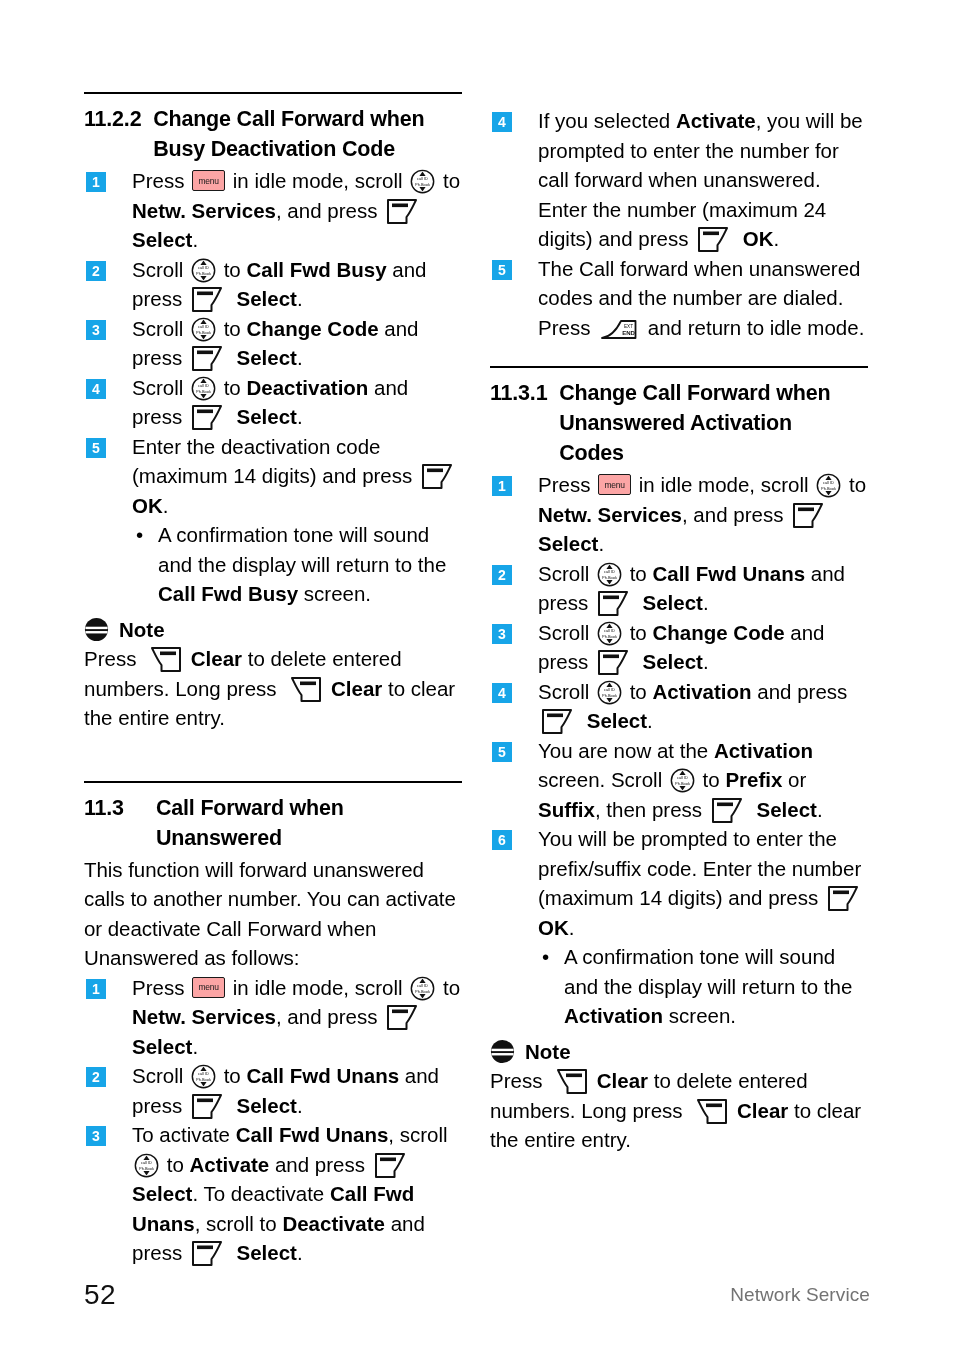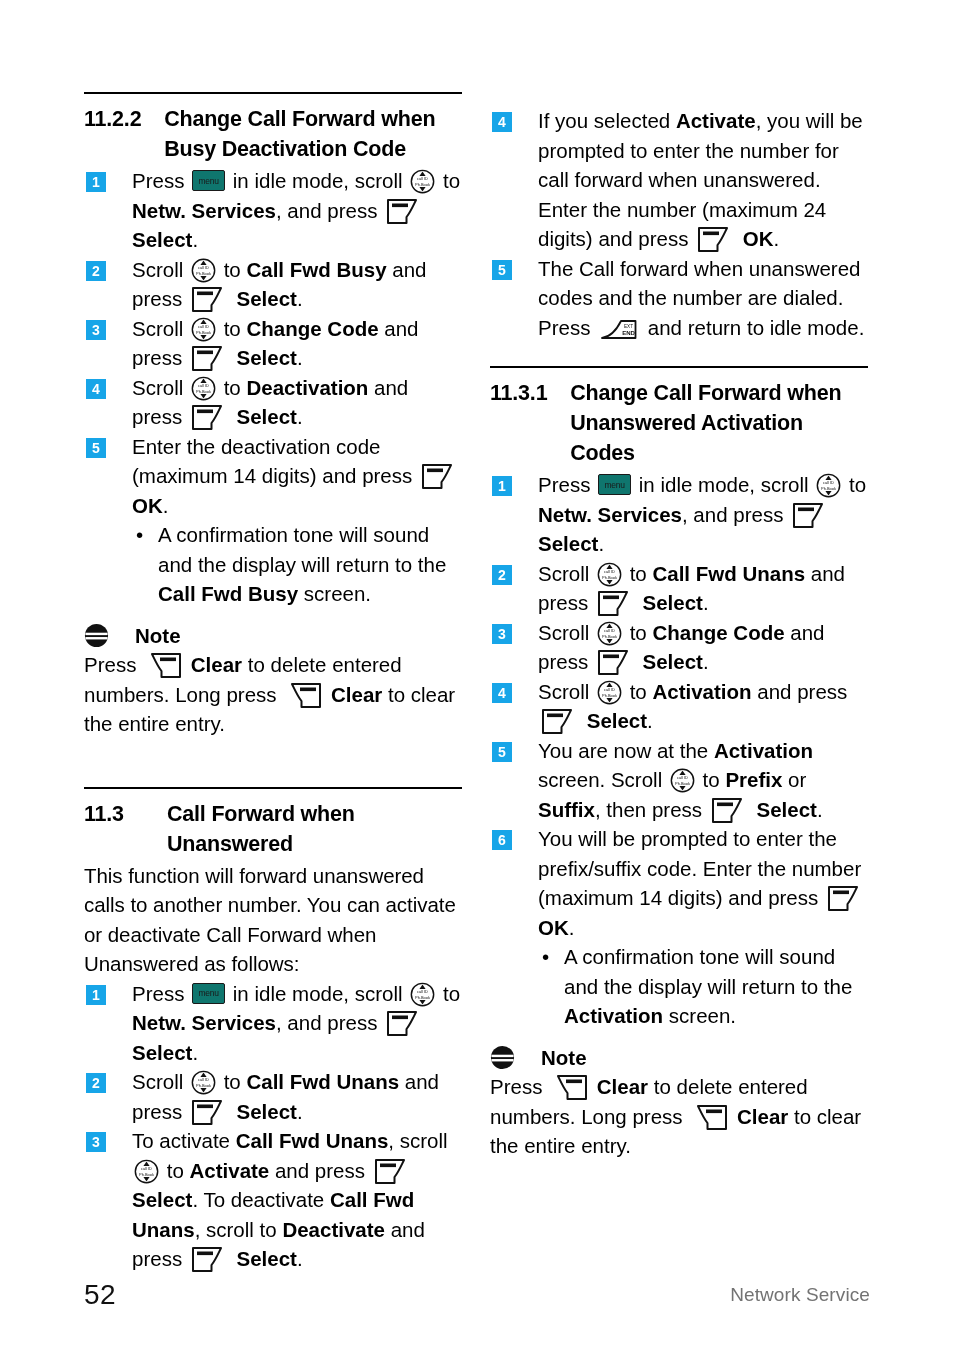--- a/index.html
+++ b/index.html
@@ -17,21 +17,20 @@
   .col-left{left:84px;}
   .col-right{left:490px;}
 
   .rule{height:2px;background:#000;width:378px;margin:0 0 10px 0;}
 
   
   h2.sec{
     font-size:21.5px;line-height:30px;font-weight:bold;
     margin:0 0 2px 0;letter-spacing:-0.2px;
     display:flex;
-    gap:11px;
   }
   h2.sec .num{flex:0 0 auto;white-space:nowrap;}
   h2.sec .ttl{flex:1 1 auto;}
   h2.sec.num-wide .num{width:72px;}
   h2.sec.num-tight .num{margin-right:6px;}
 
   
   .para{
     font-size:20.5px;line-height:29.5px;
     margin:0;letter-spacing:-0.05px;
@@ -58,34 +57,34 @@
   ul.sub>li{
     position:relative;padding-left:26px;
     font-size:20.5px;line-height:29.5px;
   }
   ul.sub>li:before{
     content:"\2022";position:absolute;left:4px;top:0;
   }
 
   
   .note-head{
-    display:flex;align-items:center;gap:26px;
+    display:flex;align-items:center;gap:10px;
     font-size:20.5px;line-height:29.5px;font-weight:bold;
-    margin-top:12px;
+    margin-top:6px;
   }
   .note-body{font-size:20.5px;line-height:29.5px;}
 
   
   .ic{display:inline-block;vertical-align:-5px;}
 
   
   .ic-menu{
     width:31px;height:19px;border:1.6px solid #1a1a1a;border-radius:2px;
     position:relative;vertical-align:-3px;margin:0 2px;
-    background:#0f766e;
+    background:#fca5a5;
   }
   .ic-menu span{
     position:absolute;left:0;right:0;top:50%;transform:translateY(-50%);
     text-align:center;font-size:8.5px;line-height:9px;font-weight:normal;
     letter-spacing:-0.2px;color:#1a1a1a;font-family:"Liberation Sans",sans-serif;
   }
 
   
   .ic-scroll{
     width:25px;height:25px;margin:0 2px;vertical-align:-6px;

